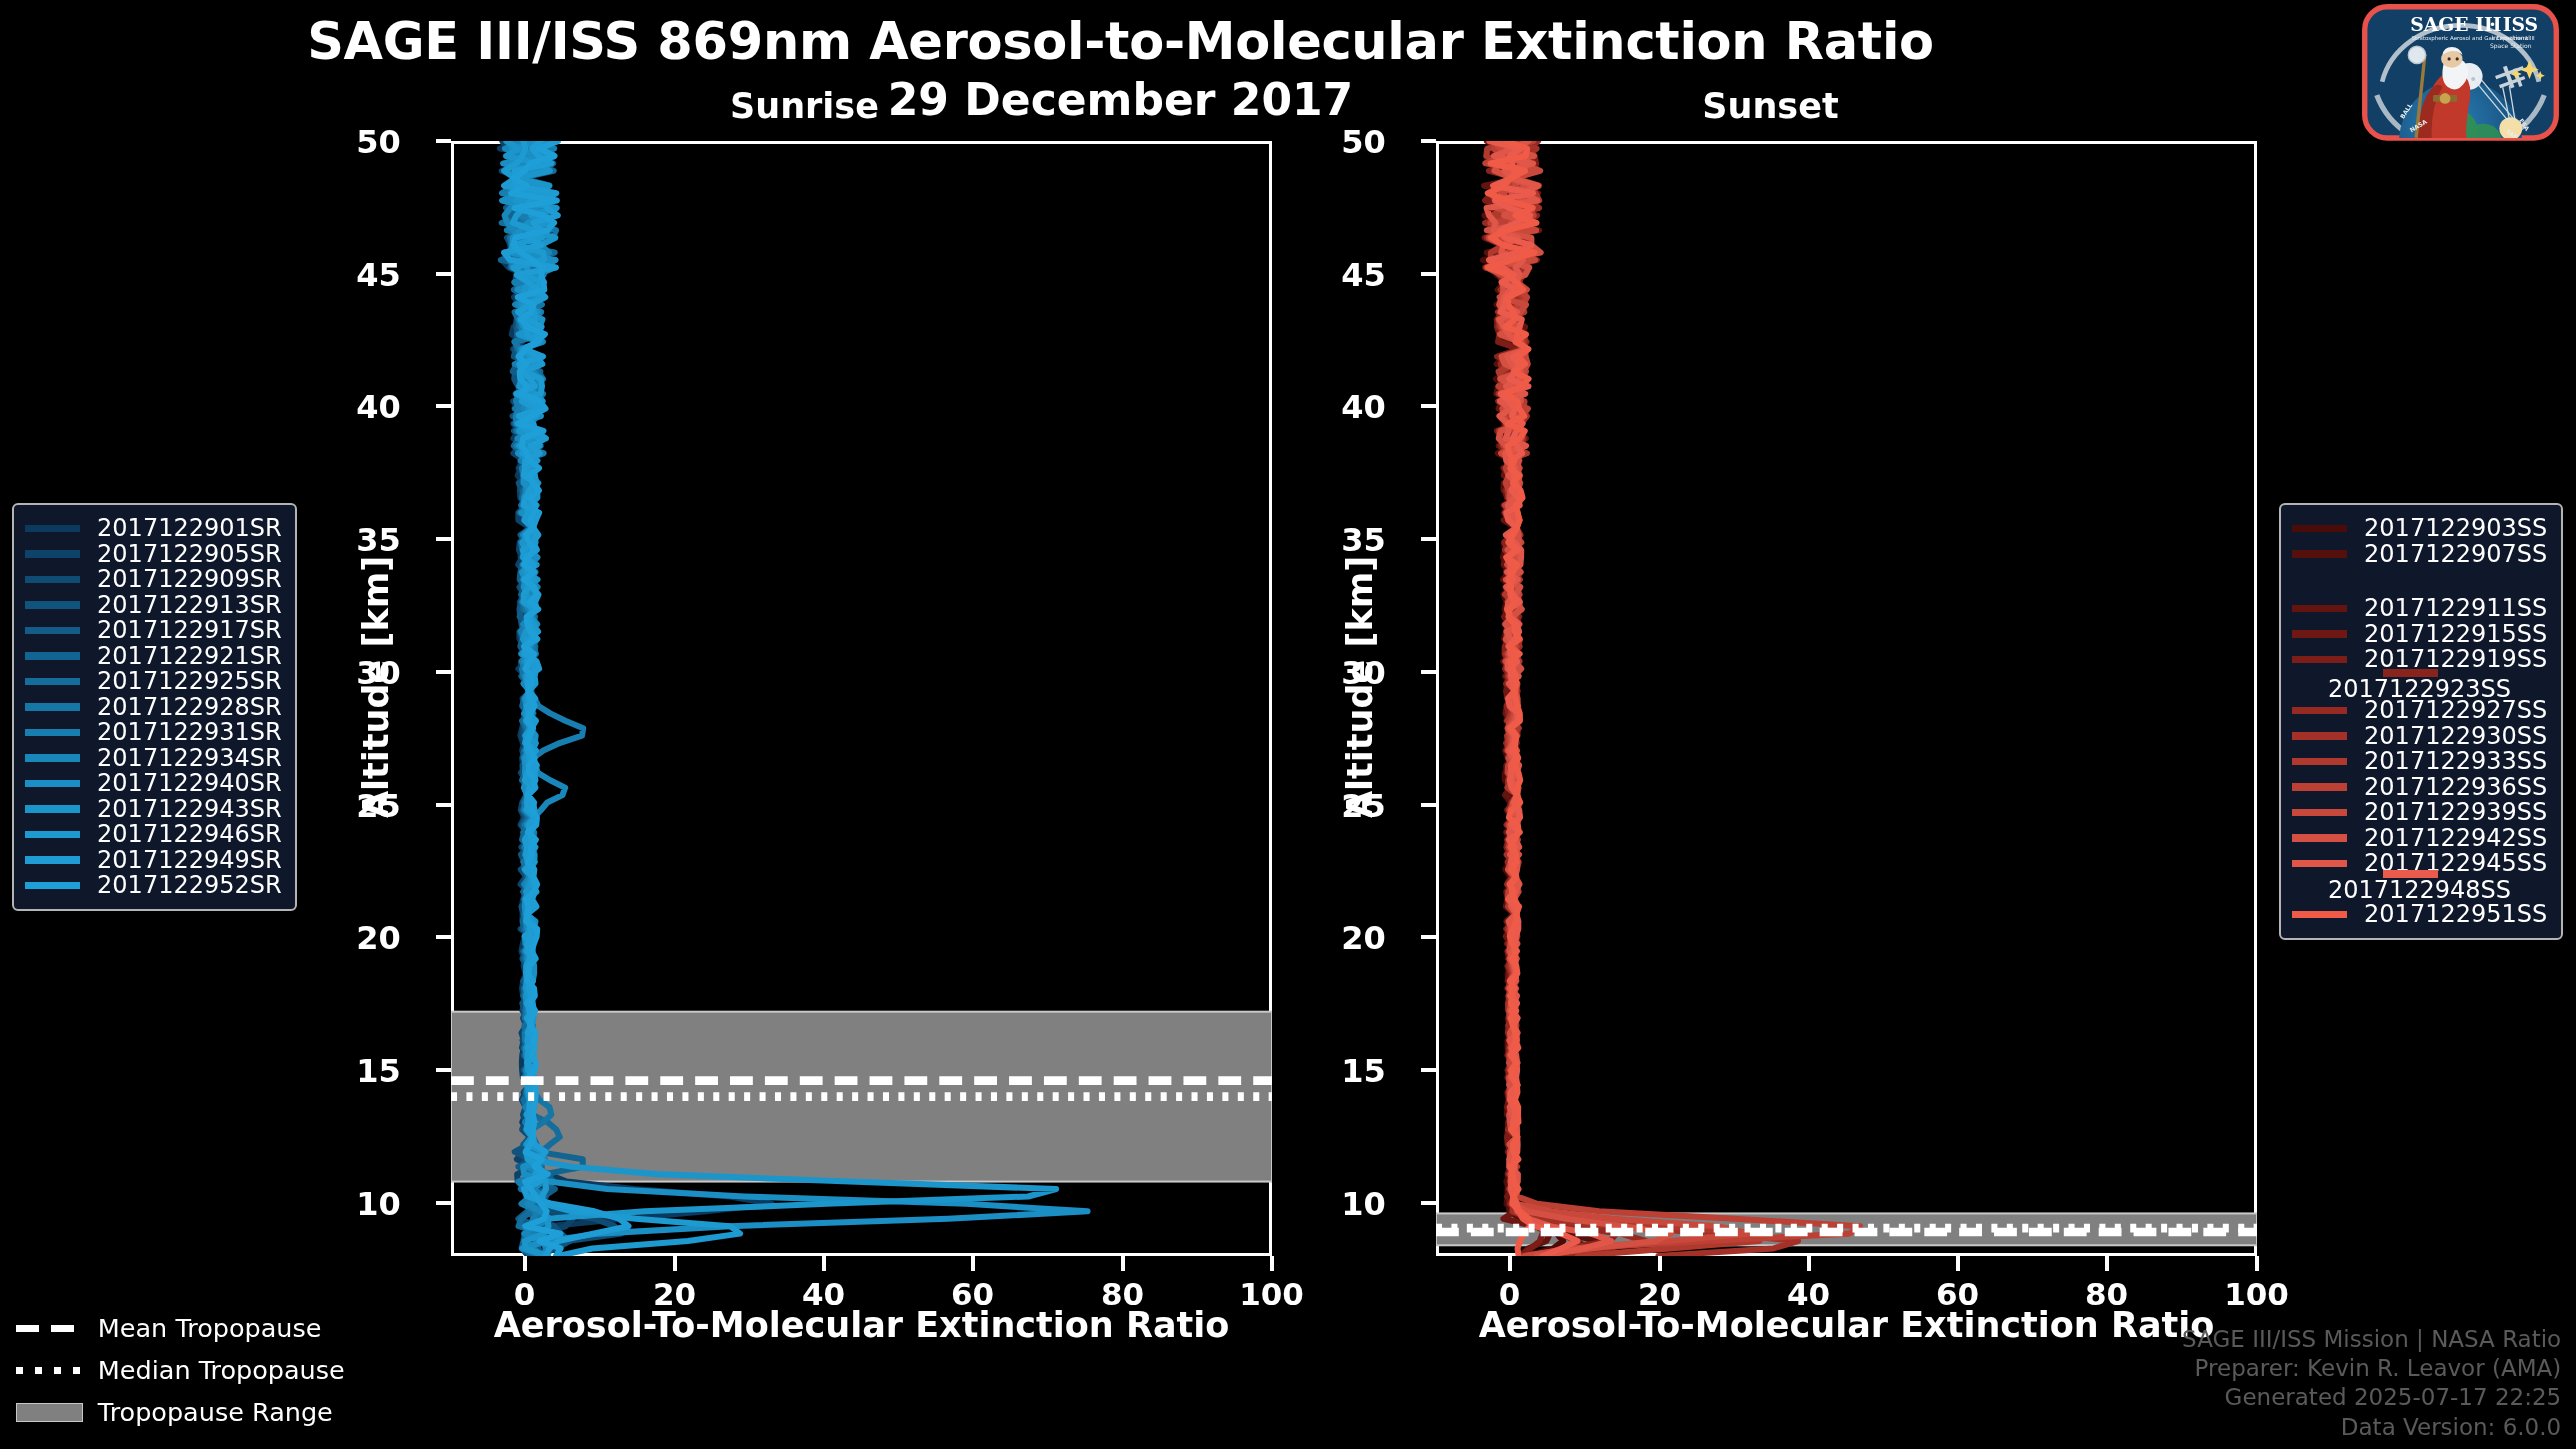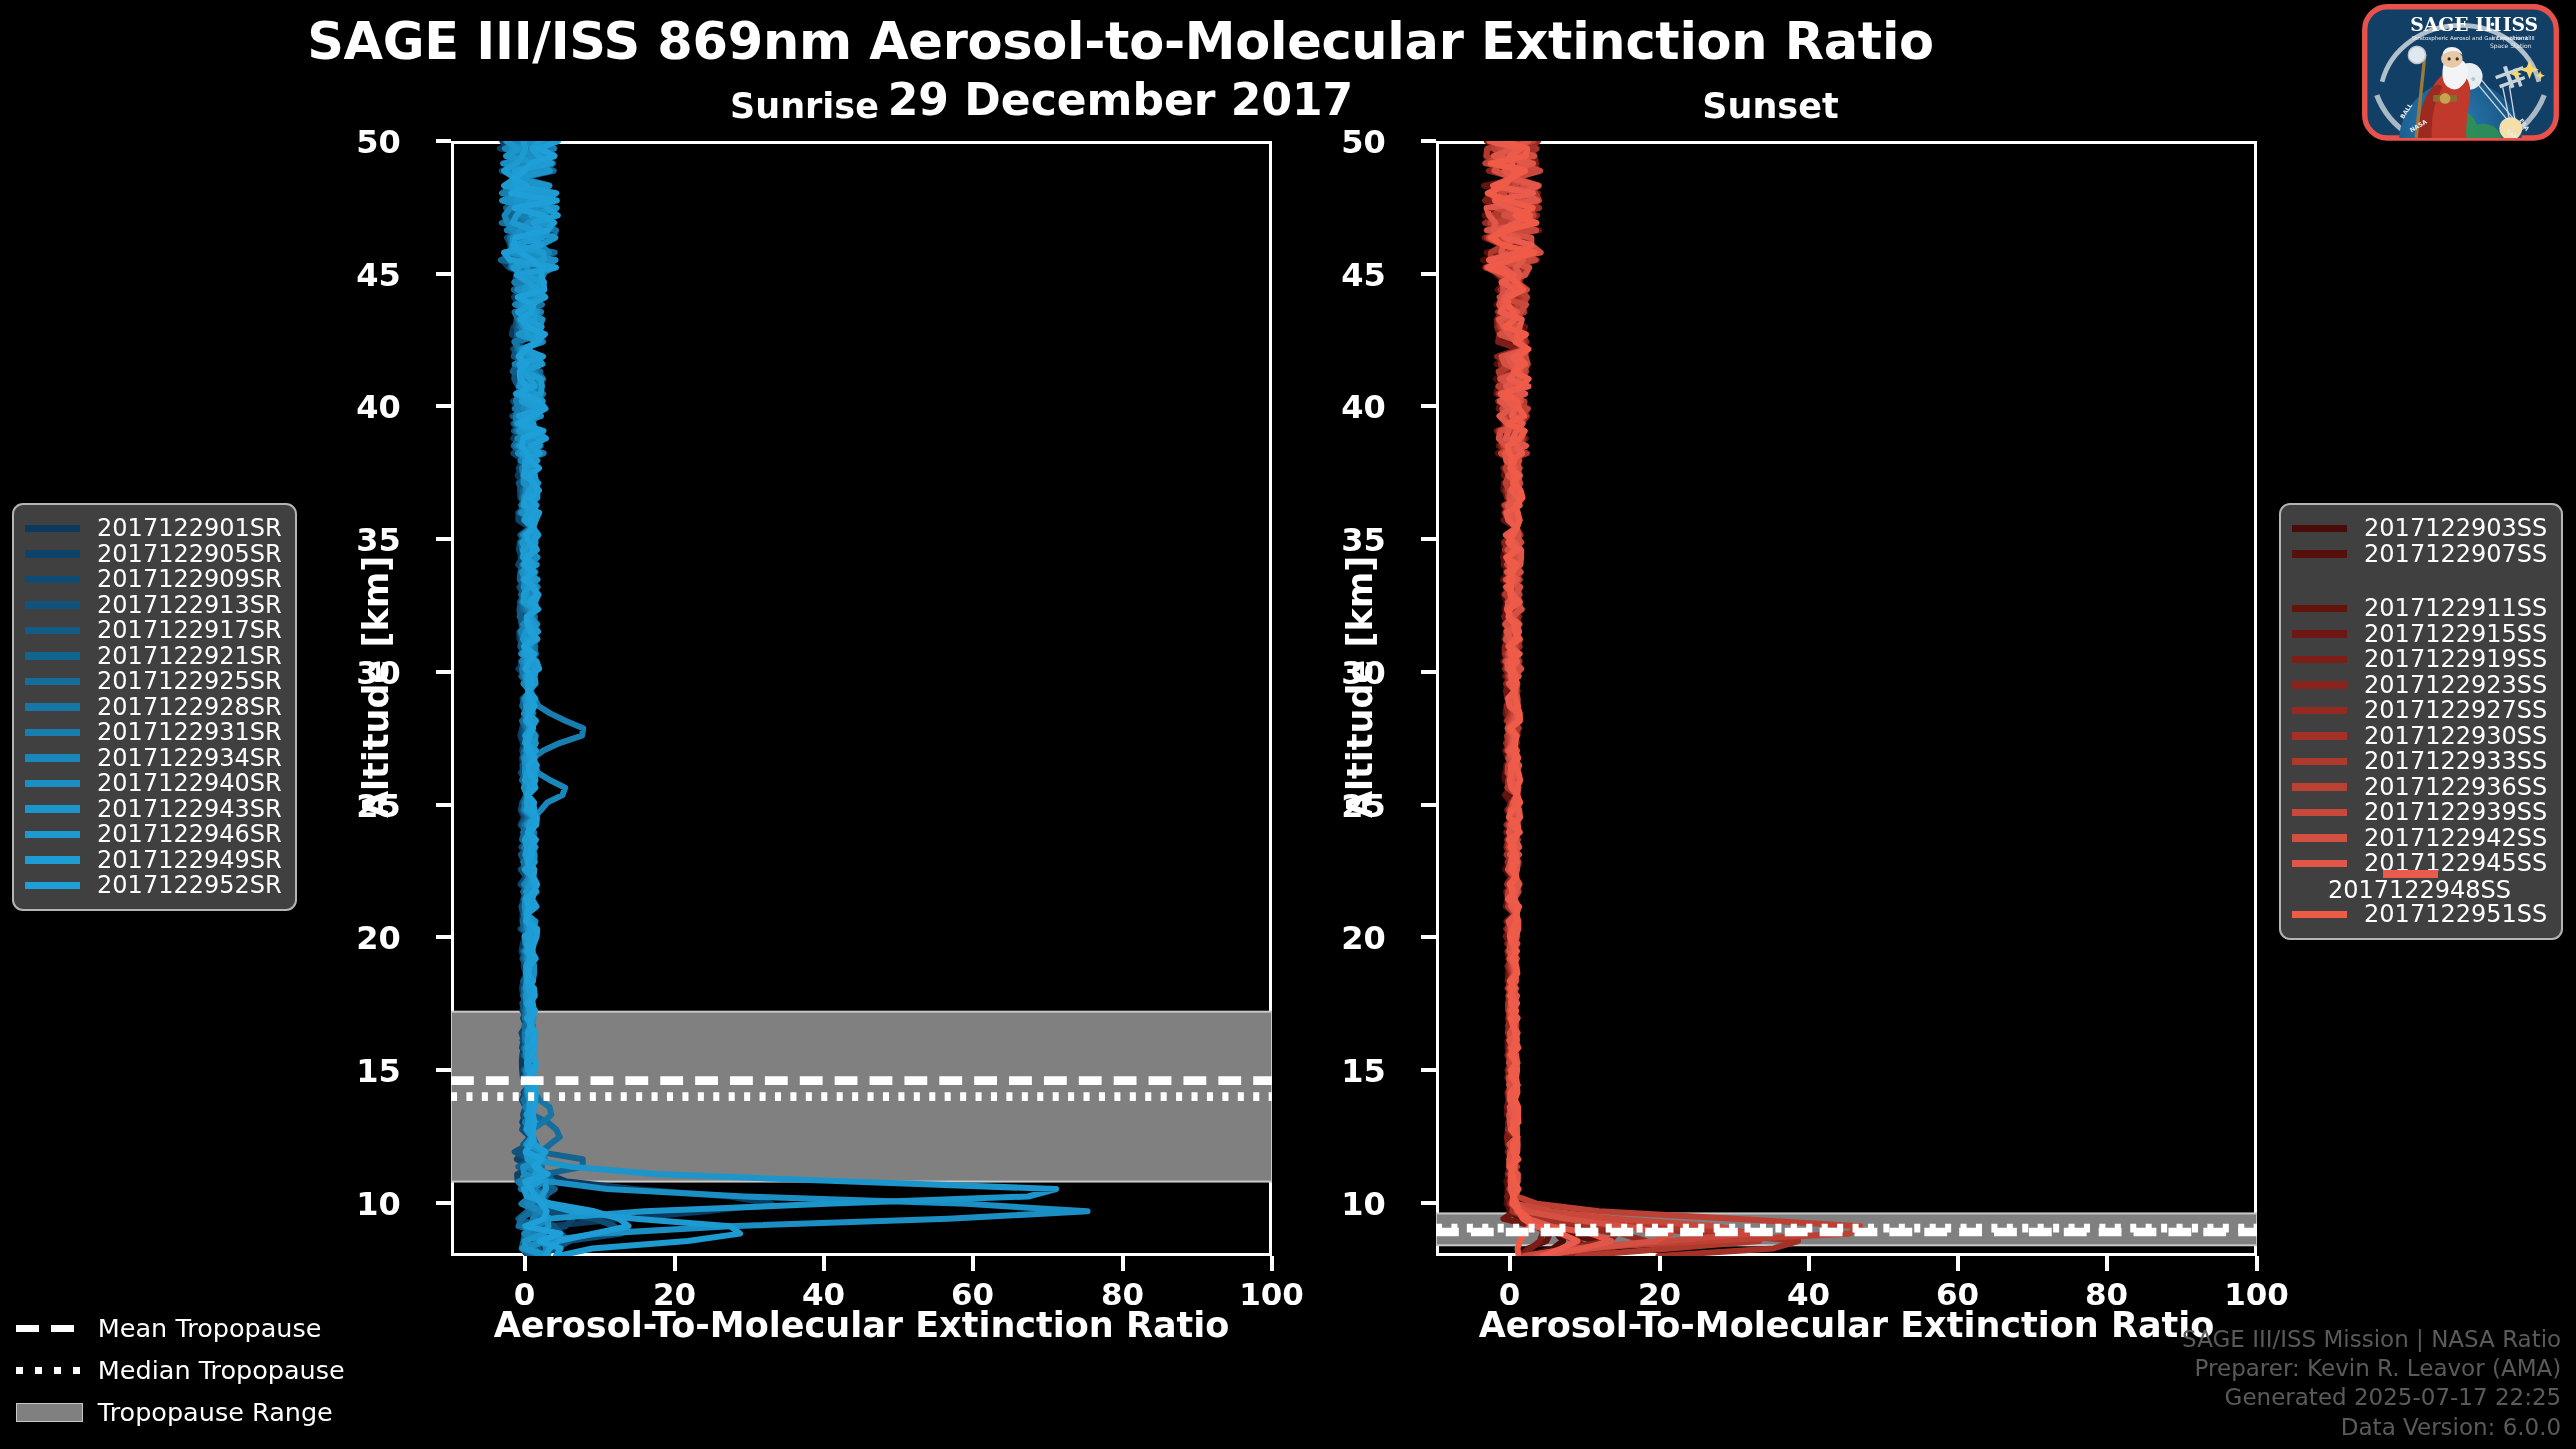--- a/index.html
+++ b/index.html
@@ -45,21 +45,21 @@
   .axis-title{
     font-size:35px;font-weight:bold;text-align:center;white-space:nowrap;
   }
   .ylabel-rot{
     transform-origin:0 0;transform:rotate(-90deg);
     font-size:35px;font-weight:bold;white-space:nowrap;
   }
 
   
   .series-legend{
-    border:2px solid #b4b4b4;border-radius:11px;background:#404040;
+    border:2px solid #b4b4b4;border-radius:6px;background:#0f172a;
     padding:10.7px 13.4px 10.7px 10.7px;box-sizing:border-box;
   }
   .legend-row{display:flex;align-items:center;height:25.5px;}
   .legend-swatch{width:55px;height:7.4px;margin-right:17.4px;flex:none;}
   .legend-text{font-size:24px;white-space:nowrap;line-height:1;}
 
   #tropopause-legend{left:16px;top:1307px;width:376px;}
   .tl-row{display:flex;align-items:center;height:42px;}
   .tl-key{width:67px;height:20px;margin-right:14.8px;flex:none;position:relative;}
   .tl-label{font-size:25.5px;white-space:nowrap;}
@@ -334,21 +334,21 @@
         <span class="legend-text">2017122911SS</span>
       </div>
       <div class="legend-row" style="justify-content: flex-end; flex-direction: row;">
         <span class="legend-swatch" style="background: rgb(111, 24, 19); margin: 0px 17.4px 0px 0px;"></span>
         <span class="legend-text">2017122915SS</span>
       </div>
       <div class="legend-row" style="justify-content: flex-end; flex-direction: row;">
         <span class="legend-swatch" style="background: rgb(124, 29, 23); margin: 0px 17.4px 0px 0px;"></span>
         <span class="legend-text">2017122919SS</span>
       </div>
-      <div class="legend-row" style="justify-content: space-between; flex-direction: row;">
+      <div class="legend-row" style="justify-content: center; flex-direction: column;">
         <span class="legend-swatch" style="background: rgb(137, 35, 28); margin: 0px 17.4px 0px 0px;"></span>
         <span class="legend-text">2017122923SS</span>
       </div>
       <div class="legend-row" style="justify-content: flex-end; flex-direction: row;">
         <span class="legend-swatch" style="background: rgb(150, 42, 34); margin: 0px 17.4px 0px 0px;"></span>
         <span class="legend-text">2017122927SS</span>
       </div>
       <div class="legend-row" style="justify-content: flex-end; flex-direction: row;">
         <span class="legend-swatch" style="background: rgb(163, 49, 40); margin: 0px 17.4px 0px 0px;"></span>
         <span class="legend-text">2017122930SS</span>

